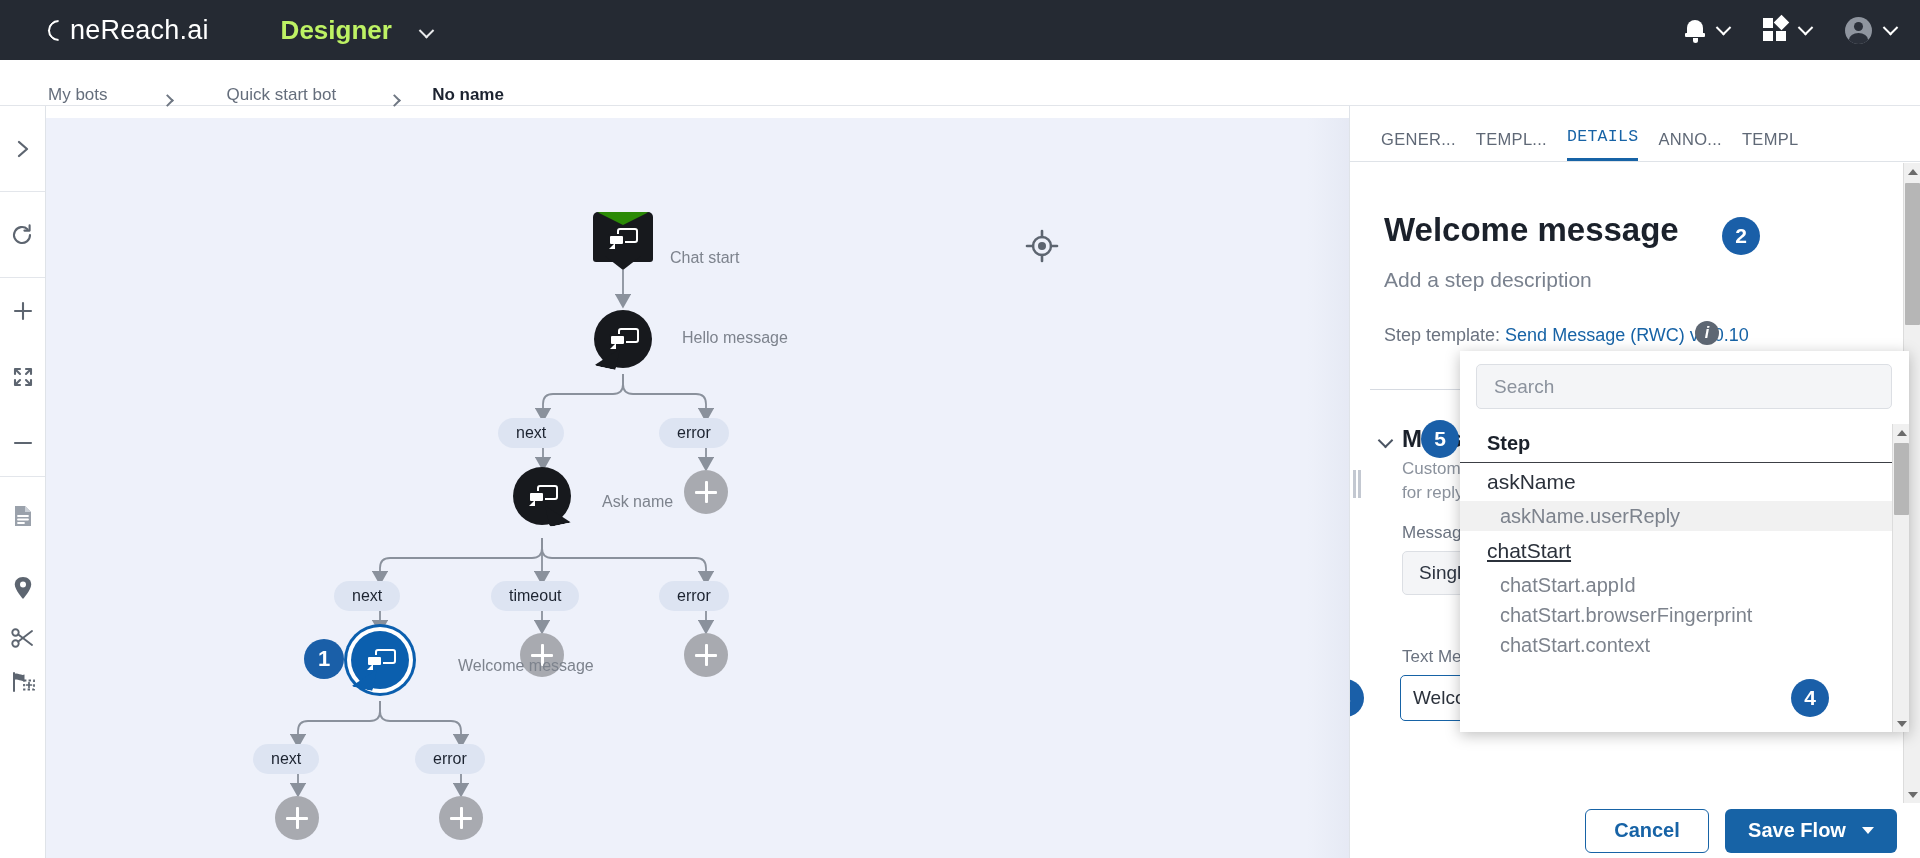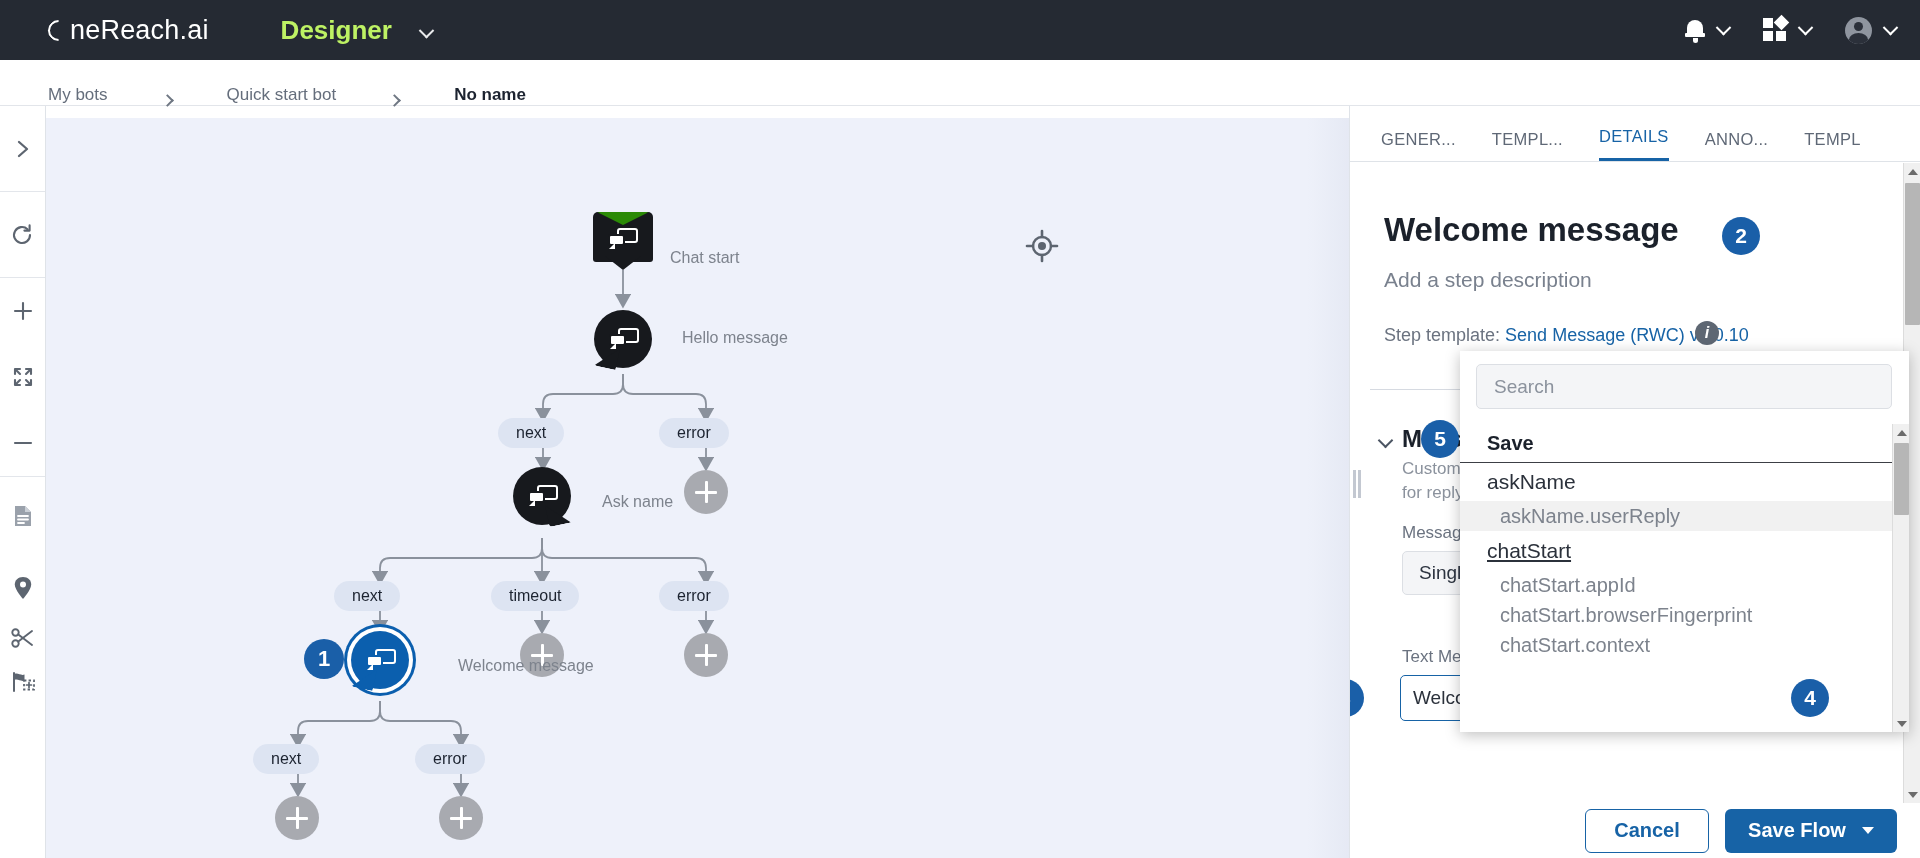--- a/index.html
+++ b/index.html
@@ -209,24 +209,24 @@
   }
   .panel-drag span:nth-child(1){ left:2px; }
   .panel-drag span:nth-child(2){ left:7px; }
 
   .tabs {
     position:absolute; left:0; top:0; width:571px; height:56px;
     display:flex; align-items:flex-end; border-bottom:1px solid #dfe3e8;
   }
   .tab {
     font-size:16.5px; color:#5f6876; letter-spacing:.3px;
-    padding: 0 0 12px 0; margin-left: 36px; cursor:pointer; white-space:nowrap;
+    padding: 0 0 12px 0; margin-left: 20px; cursor:pointer; white-space:nowrap;
   }
   .tab:first-child { margin-left: 31px; }
-  .tab.active { color:#1763a6; border-bottom:3px solid #1763a6; }
+  .tab.active { color:#1763a6; border-bottom:3px solid #1763a6;font-family:Liberation Mono, monospace; }
 
   .panel-body { position:absolute; left:0; top:57px; width:571px; height:640px; overflow:hidden; }
   .ptitle {
     position:absolute; left:34px; top:48px; font-size:33px; font-weight:bold; color:#1b212b;
     white-space:nowrap;
   }
   .pdesc { position:absolute; left:34px; top:105px; font-size:21px; color:#79818e; }
   .ptpl { position:absolute; left:34px; top:162px; font-size:18px; color:#6b7380; white-space:nowrap; }
   .ptpl a { color:#1763a6; text-decoration:none; cursor:pointer; }
   .info-icon {
@@ -344,21 +344,21 @@
         <span class="chev tb-chev"></span>
       </div>
     </div>
   </div>
 
   <div class="crumbbar">
     <div class="crumb" style="margin-left:48px">My bots</div>
     <span class="crumb-arrow" style="margin-left:55px"></span>
     <div class="crumb" style="margin-left:55px">Quick start bot</div>
     <span class="crumb-arrow" style="margin-left:54px"></span>
-    <div class="crumb last" style="margin-left:55px">No name</div>
+    <div class="crumb last" style="margin-left:33px">No name</div>
   </div>
 
   <div class="rail">
     <div class="rail-group">
       <div class="rail-btn">
         <svg width="22" height="22" viewBox="0 0 22 22">
           <path d="M7 4 L15 11 L7 18" fill="none" stroke="#5d6570" stroke-width="2.3" stroke-linecap="round" stroke-linejoin="round"></path>
         </svg>
       </div>
     </div>
@@ -612,21 +612,21 @@
 
   <div class="panel-drag">
       <span></span>
       <span></span>
     </div>
 
   <div class="dropdown">
     <div class="dd-search">Search</div>
 
     <div class="dd-list">
-      <div class="dd-group">Save</div>
+      <div class="dd-group">Step</div>
       <div class="dd-root">askName</div>
       <div class="dd-item hl">askName.userReply</div>
       <div class="dd-root nb">chatStart</div>
       <div class="dd-item">chatStart.appId</div>
       <div class="dd-item">chatStart.browserFingerprint</div>
       <div class="dd-item">chatStart.context</div>
     </div>
 
     <div class="sb" style="left:432px; top:73px; width:17px; height:308px;">
       <div class="arr" style="top:0">

